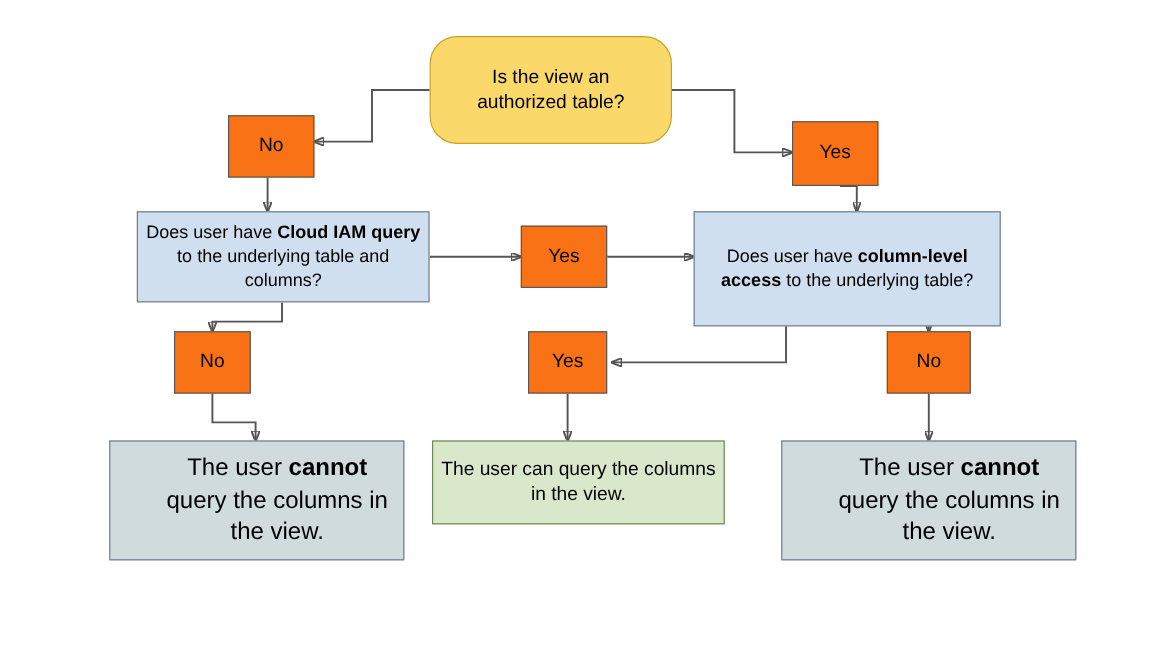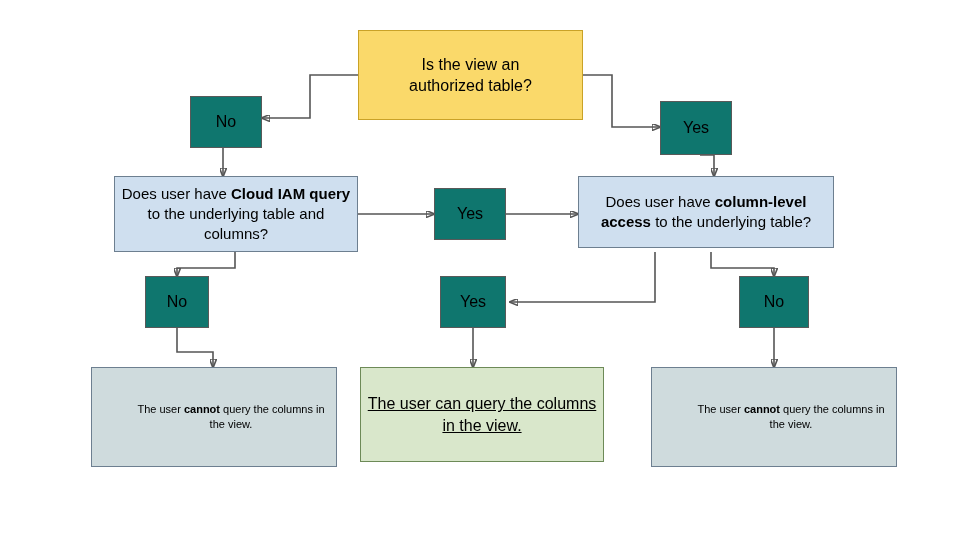--- a/index.html
+++ b/index.html
@@ -22,37 +22,37 @@
     align-items: center;
     justify-content: center;
     text-align: center;
     color: #000000;
     border: 1px solid #595959;
     font-size: 15px;
     line-height: 1.32;
     padding: 2px 6px;
   }
   .node.plain {
-    background: #0f766e;
+    background: #f97316;
     font-size: 16px;
   }
   .node.decision-yellow {
     background: #fad96a;
     border-color: #c9a227;
     font-size: 16px;
   }
   .node.decision-blue {
     background: #cfdfef;
     border-color: #6d7f90;
     font-size: 15px;
   }
   .node.outcome-gray {
     background: #cfdbdd;
     border-color: #6d7f90;
-    font-size: 11px;
+    font-size: 20px;
     padding-left: 40px;
   }
   .node.outcome-green {
     background: #d9e7cb;
     border-color: #6d8a57;
     font-size: 16px;
   }
   .node .txt { display: block; }
   .node b { font-weight: bold; }
 
@@ -100,21 +100,21 @@
 
     <path d="M711,252 L711,268 L774,268 L774,276" marker-end="url(#arrow)"></path>
 
     <path d="M177,328 L177,352 L213,352 L213,367" marker-end="url(#arrow)"></path>
 
     <path d="M473,328 L473,367" marker-end="url(#arrow)"></path>
 
     <path d="M774,328 L774,367" marker-end="url(#arrow)"></path>
   </svg>
 
-  <div class="node decision-yellow" style="left:358px; top:30px; width:225px; height:90px;">
+  <div class="node decision-yellow" style="left:358px; top:30px; width:202px; height:90px;border-radius:23px;">
     <span>
       <span class="txt">Is the view an</span>
       <span class="txt">authorized table?</span>
     </span>
   </div>
 
   <div class="node plain" style="left:190px; top:96px; width:72px; height:52px;">
     <span>No</span>
   </div>
 
@@ -122,21 +122,21 @@
     <span>Yes</span>
   </div>
 
   <div class="node decision-blue" style="left:114px; top:176px; width:244px; height:76px;">
     <span>
       <span>Does user have </span><b>Cloud IAM</b>
       <b>query</b><span> to the underlying table and columns?</span>
     </span>
   </div>
 
-  <div class="node decision-blue" style="left:578px; top:176px; width:256px; height:72px;">
+  <div class="node decision-blue" style="left:578px; top:176px; width:256px; height:96px;">
     <span>
       <span>Does user have</span>
       <b>column-level access</b><span> to the underlying table?</span>
     </span>
   </div>
 
   <div class="node plain" style="left:434px; top:188px; width:72px; height:52px;">
     <span>Yes</span>
   </div>
 
@@ -151,21 +151,21 @@
   <div class="node plain" style="left:739px; top:276px; width:70px; height:52px;">
     <span>No</span>
   </div>
 
   <div class="node outcome-gray" style="left:91px; top:367px; width:246px; height:100px;">
     <span>
       <span>The user </span><b>cannot</b><span> query the columns in the view.</span>
     </span>
   </div>
 
-  <div class="node outcome-green" style="left:360px; top:367px; width:244px; height:95px;text-decoration:underline;">
+  <div class="node outcome-green" style="left:360px; top:367px; width:244px; height:70px;">
     <span>The user can query the columns in the view.</span>
   </div>
 
   <div class="node outcome-gray" style="left:651px; top:367px; width:246px; height:100px;">
     <span>
       <span>The user </span><b>cannot</b><span> query the columns in the view.</span>
     </span>
   </div>
 
 </div>

